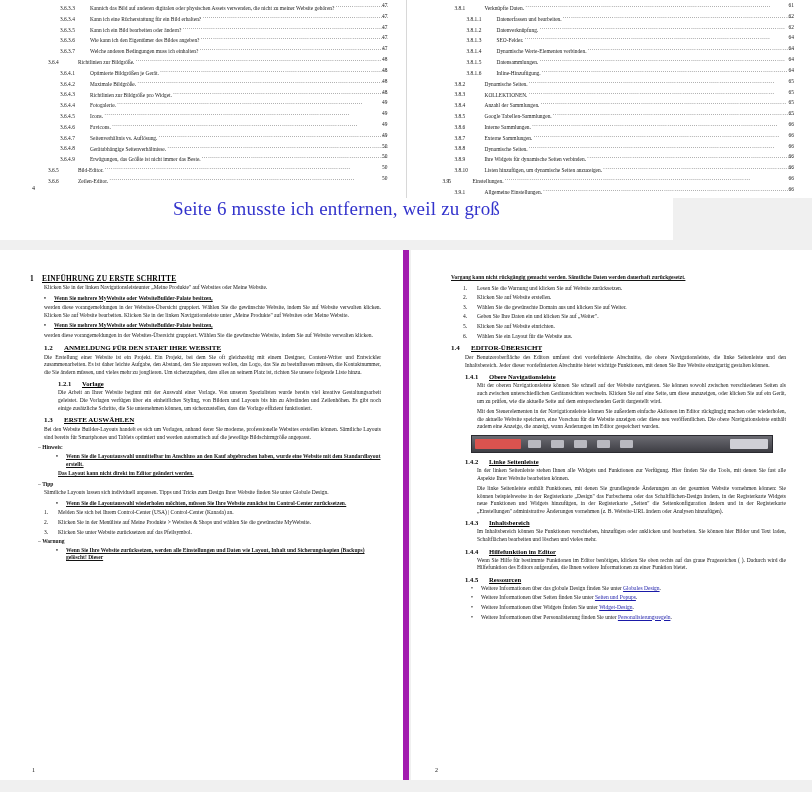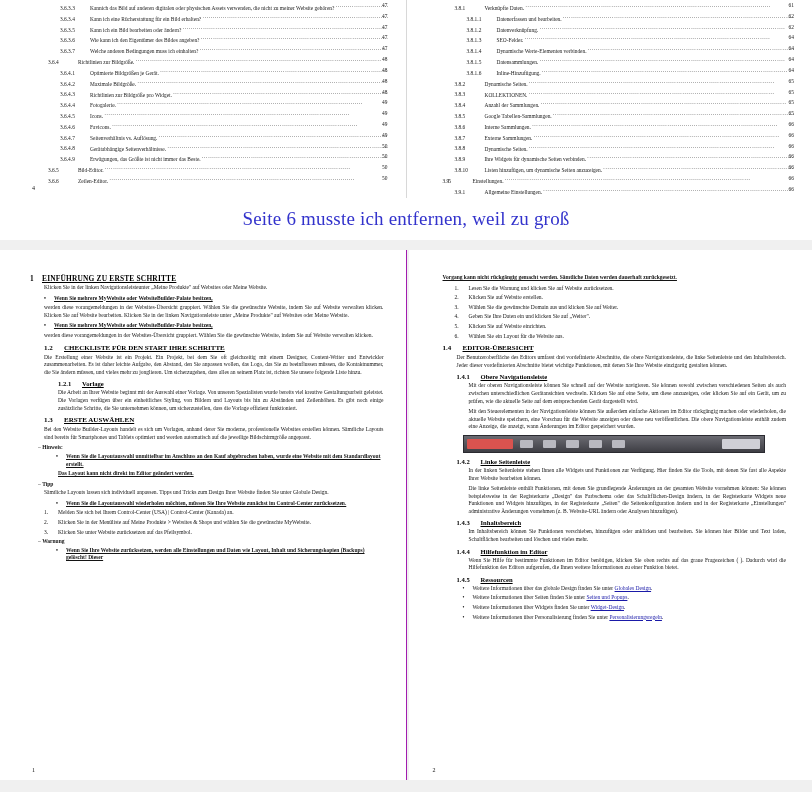--- a/index.html
+++ b/index.html
@@ -72,25 +72,24 @@
     color: #111;
   }
   .folio.left { left: 32px; }
   .folio.rightpg { left: 448px; }
 
   
   .note-band {
     position: absolute;
     left: 0;
     top: 198px;
-    width: 812px;
+    width: 673px;
     height: 42px;
     background: #ffffff;
     display: flex;
-    align-items: center;
     justify-content: center;
   }
   .note-text {
     font-family: "Liberation Serif", serif;
     font-size: 19px;
     color: #3333cc;
     letter-spacing: 0.2px;
   }
 
   .gap {
@@ -111,26 +110,26 @@
     height: 530px;
     display: flex;
     background: #f0f0f0;
   }
   .c-page {
     position: relative;
     height: 530px;
     background: #ffffff;
     overflow: hidden;
   }
-  .c-page.left { width: 406px; border-right: 1px solid #a21caf; }
+  .c-page.left { width: 406px; border-right: 6px solid #a21caf; }
   .c-page.right { width: 404px; margin-left: 2px; }
   .c-inner {
     padding: 24px 22px 0 30px;
   }
-  .c-inner.r { padding: 24px 26px 0 20px; }
+  .c-inner.r { padding: 24px 26px 0 26px; }
 
   .h1 {
     font-size: 7.4px;
     font-weight: bold;
     text-decoration: underline;
     letter-spacing: 0.2px;
     color: #000;
     margin: 0 0 1px 0;
   }
   .h1 .n { display: inline-block; width: 12px; }
@@ -324,21 +323,21 @@
 
         <div class="p ind1">Klicken Sie in der linken Navigationsleisteunter „Meine Produkte" auf Websites oder Meine Website.</div>
 
         <div class="bul b14 bold">Wenn Sie mehrere MyWebsite oder WebsiteBuilder-Palate besitzen,</div>
         <div class="p ind1">werden diese vorangemeldungen in der Websites-Übersicht gruppiert. Wählen Sie die gewünschte Website, indem Sie auf Website verwalten klicken. Klicken Sie auf Website bearbeiten. Klicken Sie in der linken Navigationsleiste unter „Meine Produkte" auf Websites oder Meine Website.</div>
 
         <div class="bul b14 bold">Wenn Sie mehrere MyWebsite oder WebsiteBuilder-Palate besitzen,</div>
         <div class="p ind1">werden diese vorangemeldungen in der Websites-Übersicht gruppiert. Wählen Sie die gewünschte Website, indem Sie auf Website verwalten klicken.</div>
 
         <div class="h2">
-          <span class="n">1.2</span><span>CHECKLISTE FÜR DEN START IHRE SCHRITTE</span>
+          <span class="n">1.2</span><span>ANMELDUNG FÜR DEN START IHRE WEBSITE</span>
         </div>
         <div class="p ind1">Die Erstellung einer Website ist ein Projekt. Ein Projekt, bei dem Sie oft gleichzeitig mit einem Designer, Content-Writer und Entwickler zusammenarbeiten. Es ist daher leichte Aufgabe, den Abstand, den Sie anpassen wollen, das Logo, das Sie zu beeinflussen müssen, die Kontaktnummer, die Sie ändern müssen, und vieles mehr zu jonglieren. Um sicherzugehen, dass alles an seinem Platz ist, richten Sie unsere folgende Liste hinzu.</div>
 
         <div class="h3">
           <span class="n">1.2.1</span><span>Vorlage</span>
         </div>
         <div class="p ind2">Die Arbeit an Ihrer Website beginnt mit der Auswahl einer Vorlage. Von unseren Spezialisten wurde bereits viel kreative Gestaltungsarbeit geleistet. Die Vorlagen verfügen über ein einheitliches Styling, von Bildern und Layouts bis hin zu Abständen und Zeilenhöhen. Es gibt noch einige zusätzliche Schritte, die Sie unternehmen können, um sicherzustellen, dass die Vorlage effizient funktioniert.</div>
 
         <div class="h2">
           <span class="n">1.3</span><span>ERSTE AUSWÄHLEN</span>

